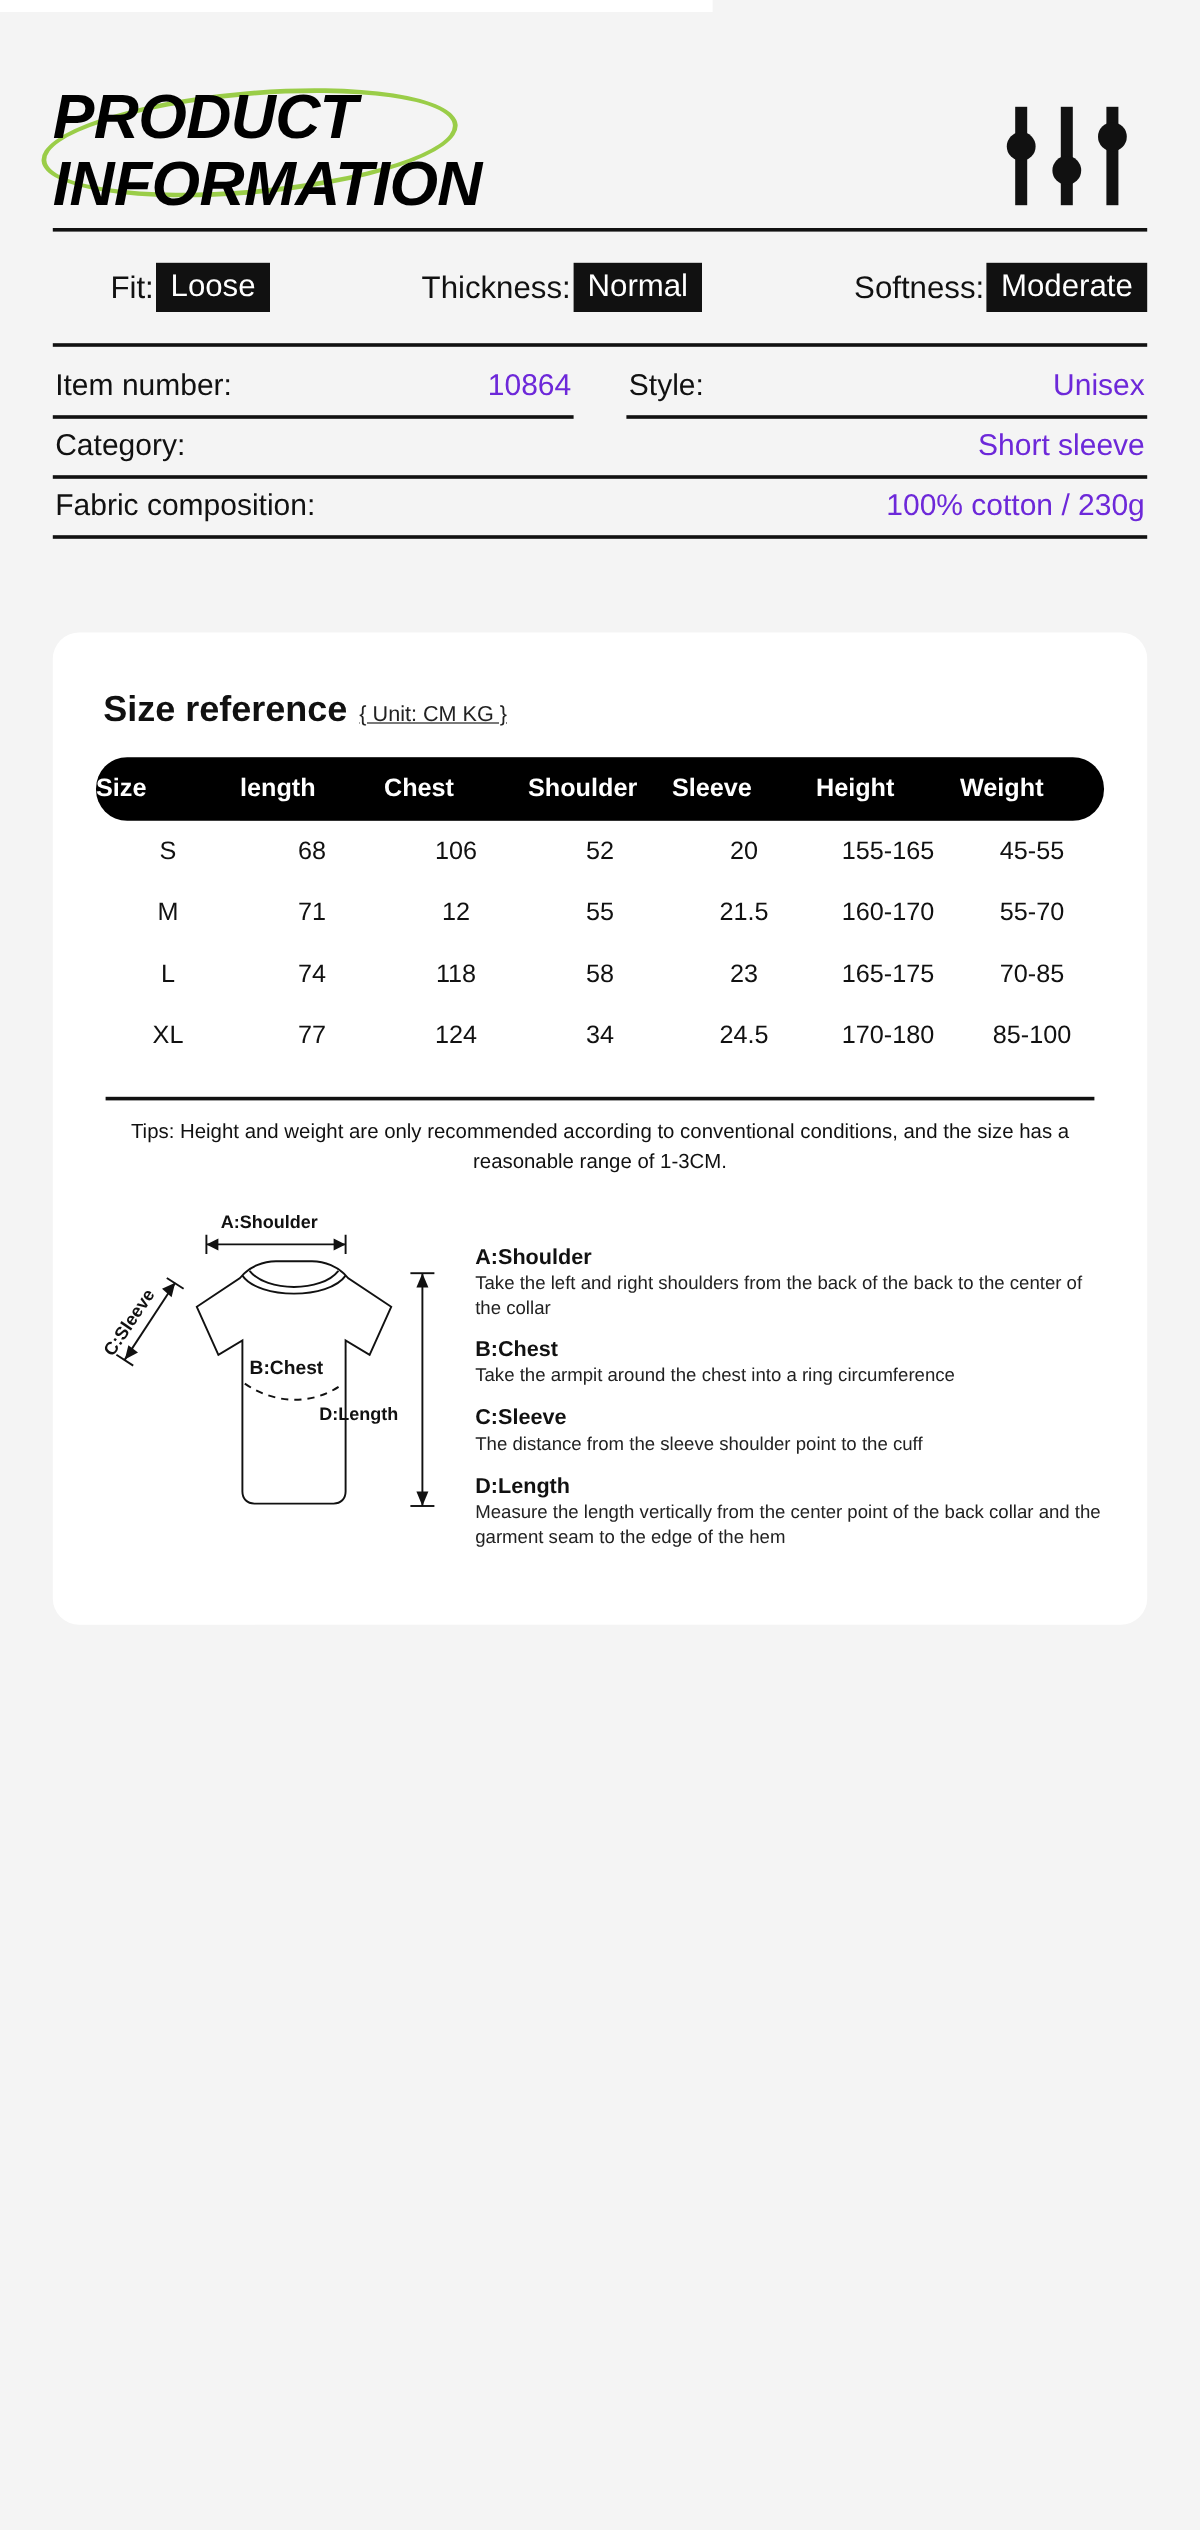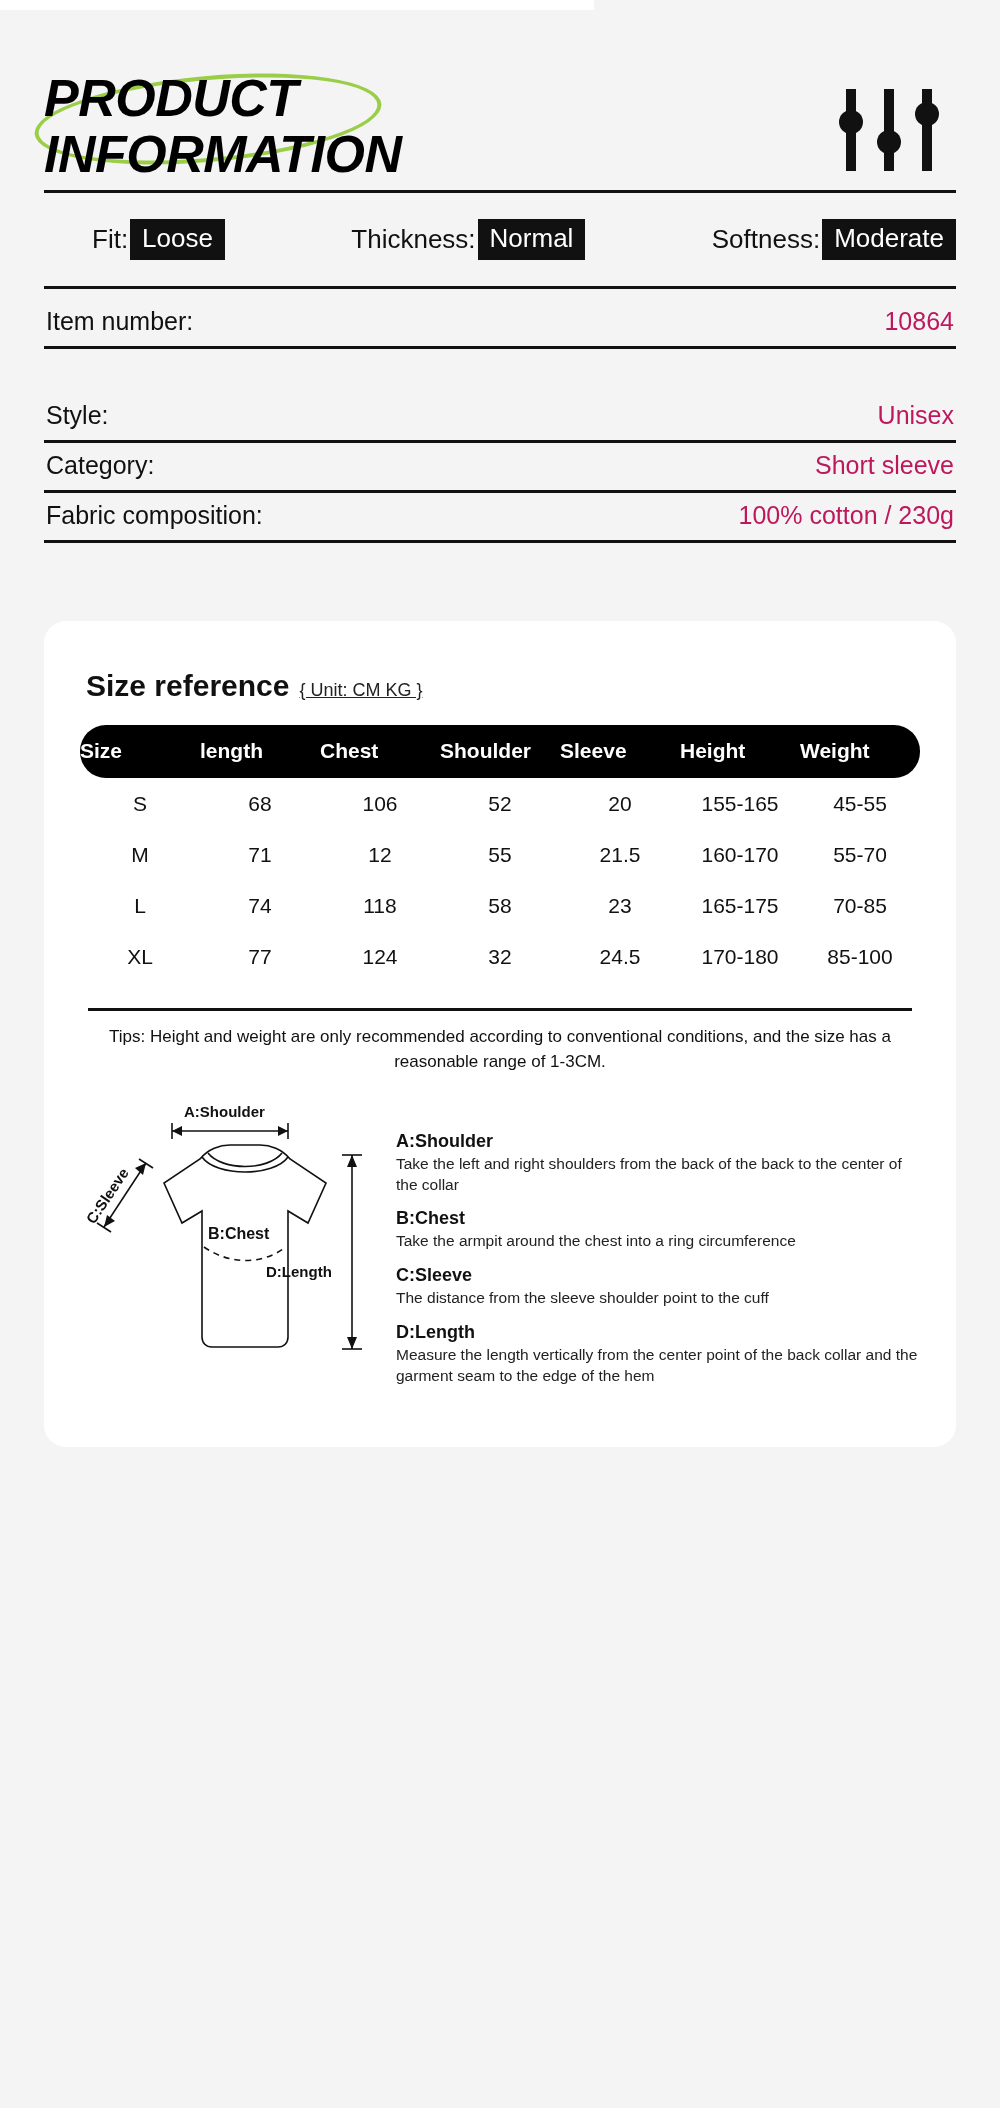--- a/index.html
+++ b/index.html
@@ -123,36 +123,35 @@
     line-height: 1.05;
   }
 
   
   .specs {
     padding: 10px 44px 0 44px;
   }
   .spec-row {
     display: flex;
     gap: 44px;
-    flex-direction: column;
   }
   .spec-cell {
     flex: 1 1 0;
     display: flex;
     justify-content: space-between;
     align-items: baseline;
     border-bottom: 3px solid #111111;
     padding: 8px 2px 10px 2px;
     font-size: 25px;
   }
   .spec-cell.full {
     flex: 1 1 100%;
   }
   .spec-cell .k { color: #111111; }
-  .spec-cell .v { color: #be185d; text-align: center; }
+  .spec-cell .v { color: #6d28d9; text-align: center; }
 
   
   .card {
     margin: 78px 44px 0 44px;
     background: #ffffff;
     border-radius: 22px;
     padding: 48px 36px 46px 36px;
     box-sizing: border-box;
   }
   .card-title-row {
@@ -360,21 +359,21 @@
           <td>118</td>
           <td>58</td>
           <td>23</td>
           <td>165-175</td>
           <td>70-85</td>
         </tr>
         <tr>
           <td>XL</td>
           <td>77</td>
           <td>124</td>
-          <td>32</td>
+          <td>34</td>
           <td>24.5</td>
           <td>170-180</td>
           <td>85-100</td>
         </tr>
       </tbody>
     </table>
 
     <div class="tips-divider"></div>
     <div class="tips">Tips: Height and weight are only recommended according to conventional conditions, and the size has a reasonable range of 1-3CM.</div>
 

